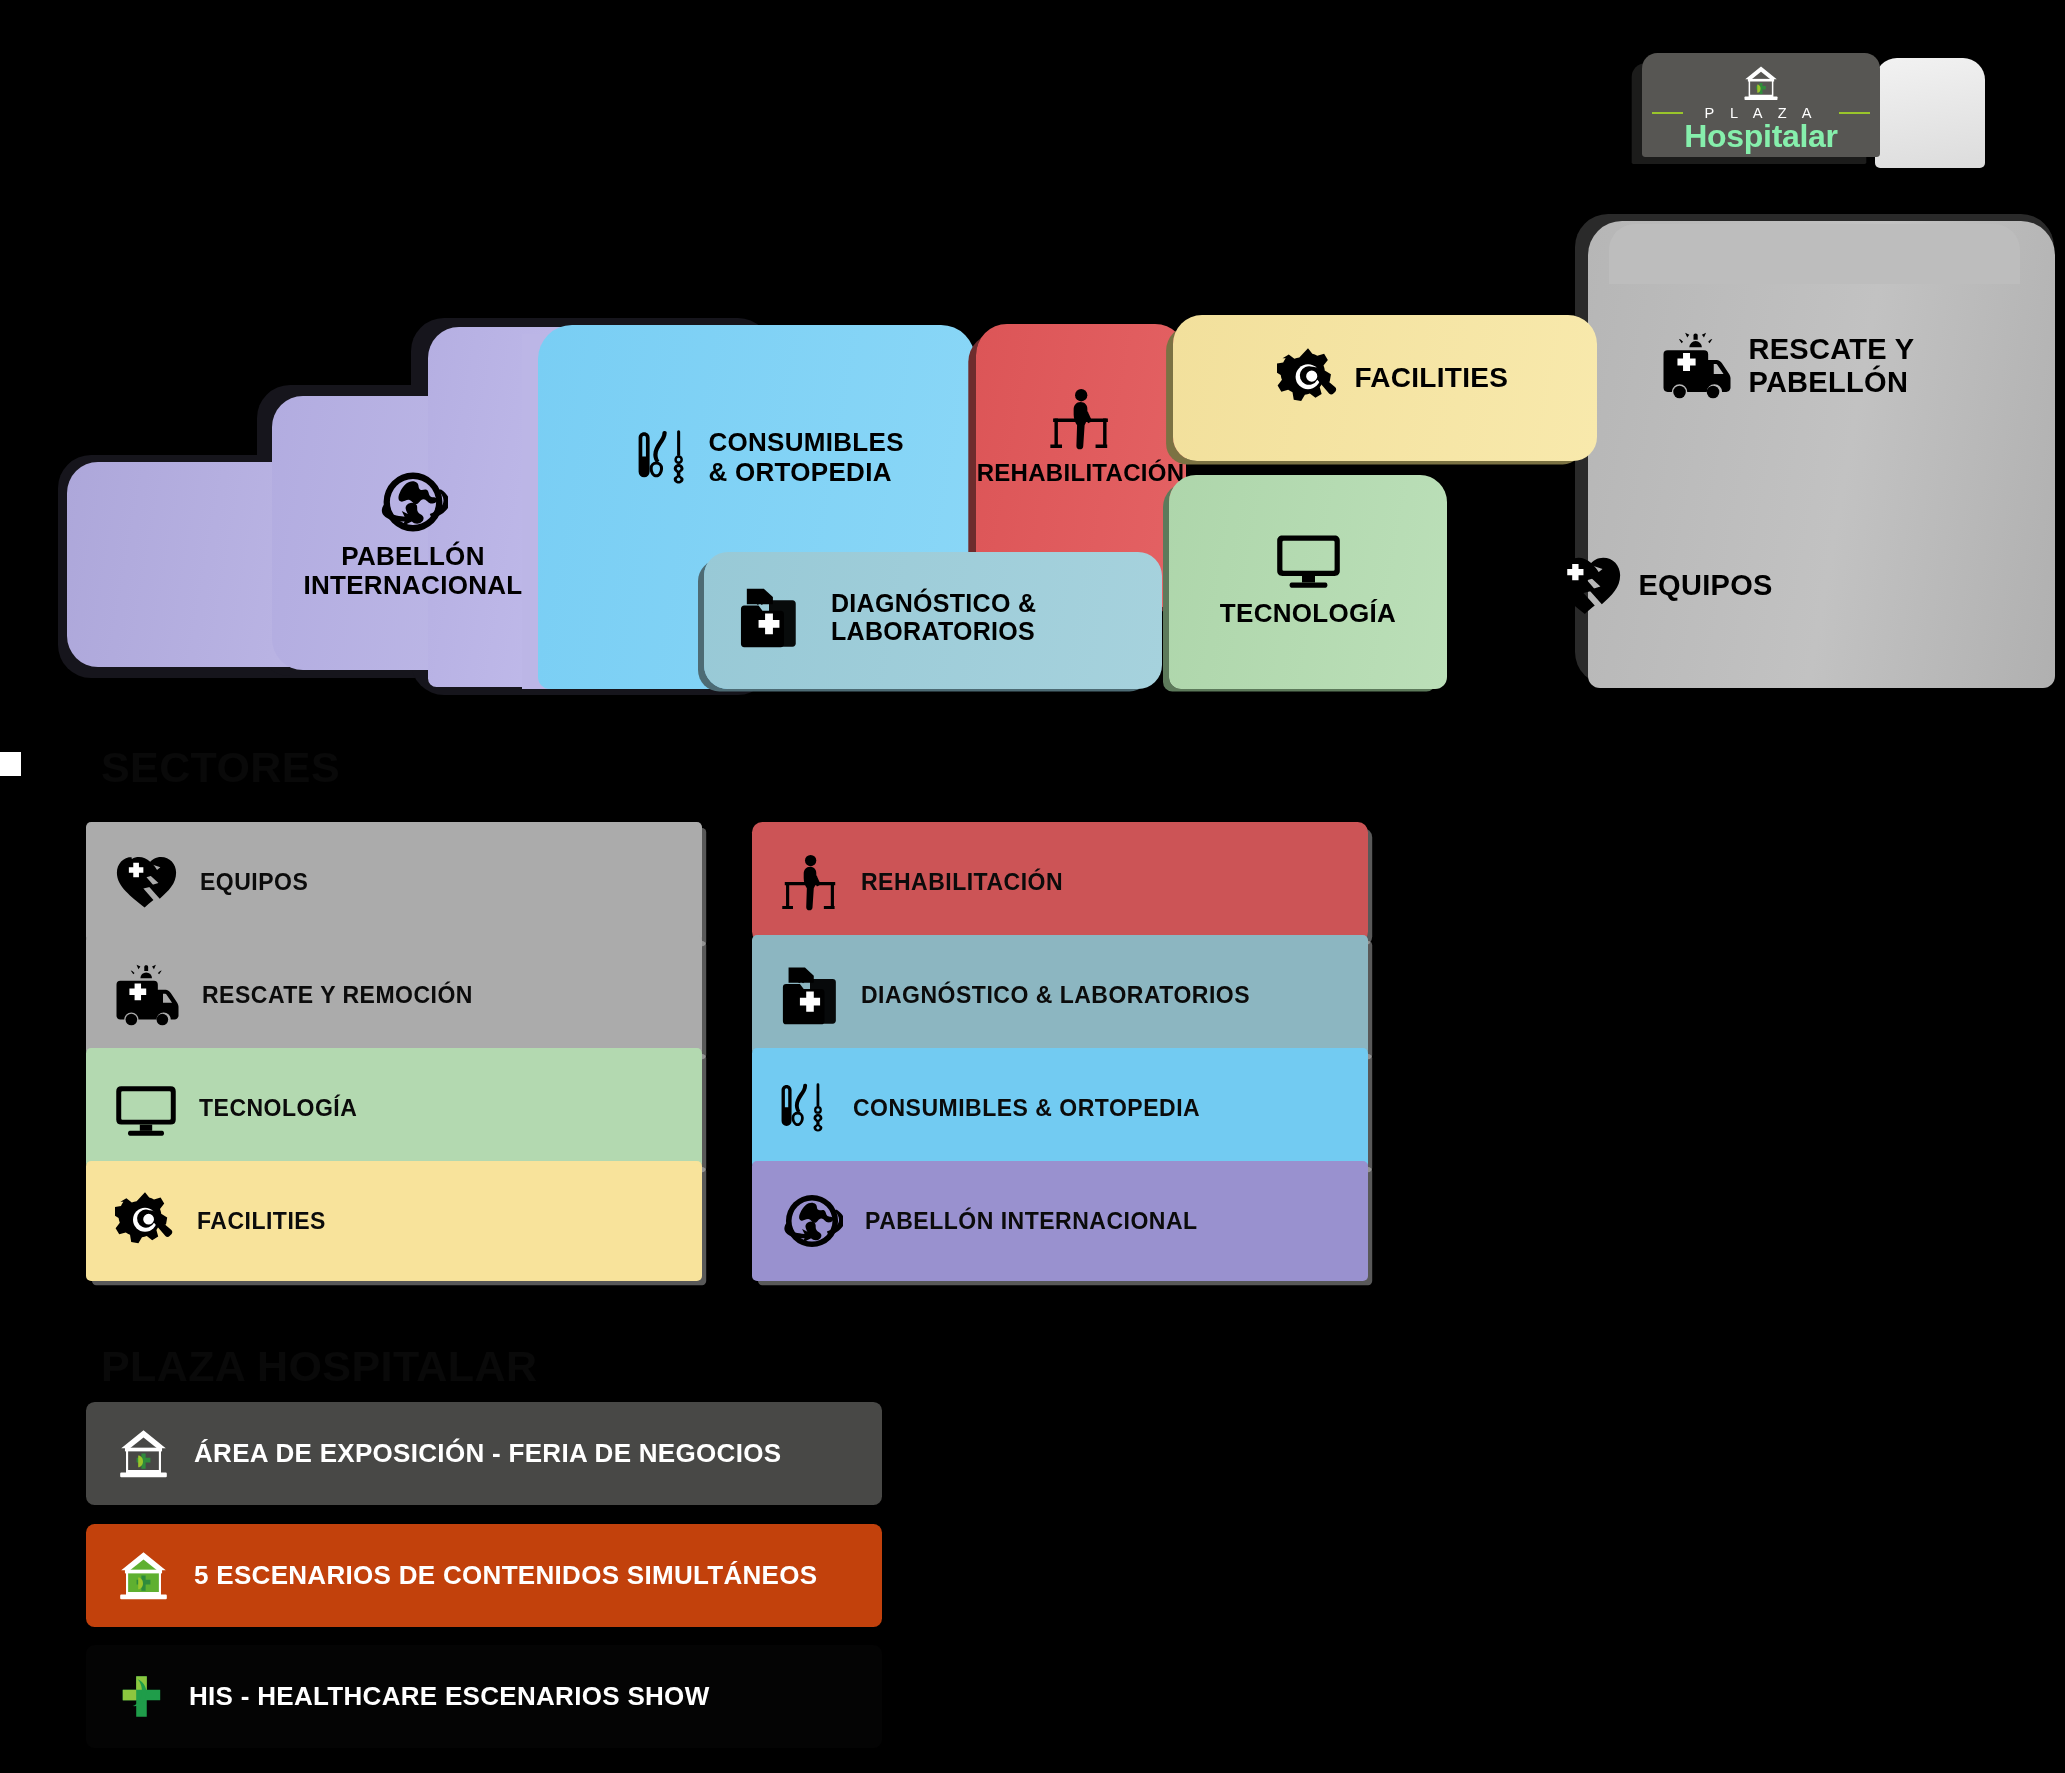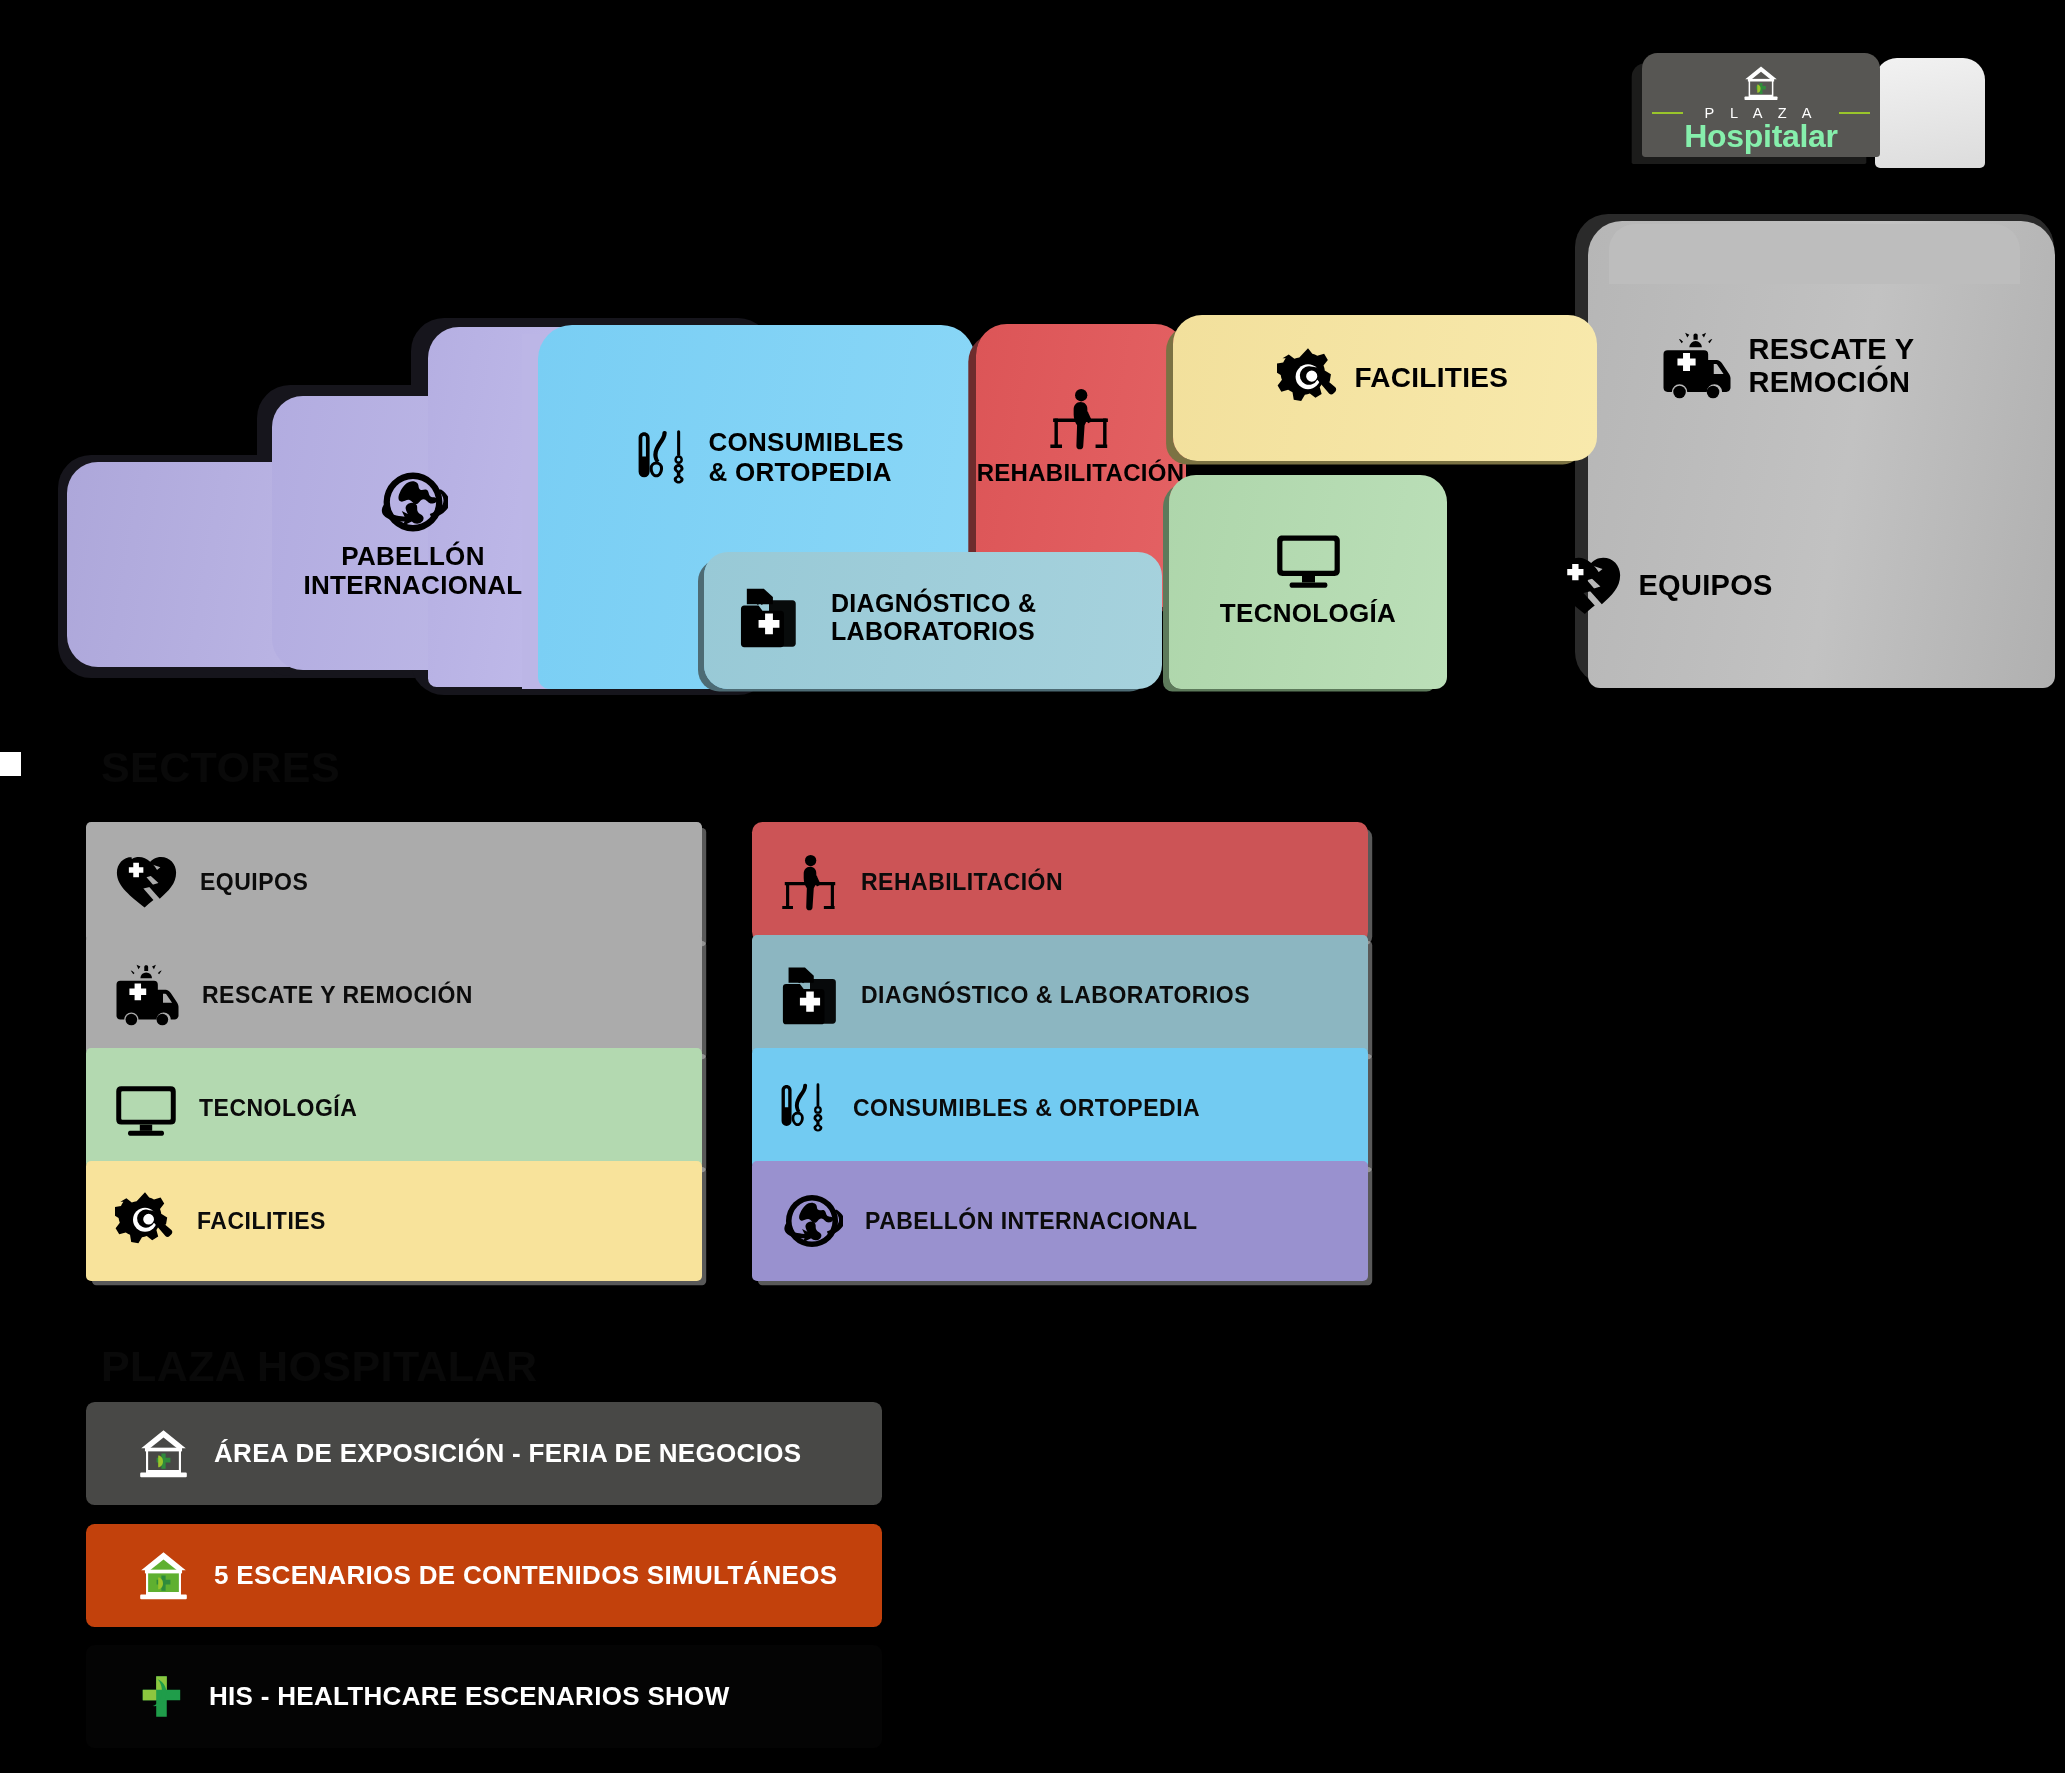--- a/index.html
+++ b/index.html
@@ -62,21 +62,21 @@
     position:absolute;display:flex;align-items:center;
     border-radius:5.1px;box-sizing:border-box;
     box-shadow:5.1px 5.1px 0 -0.9px rgba(255,255,255,.35);
   }
   .legend-row .ico{margin-left:29px;}
   .legend-row .lbl{
     margin-left:22px;font-size:23px;font-weight:700;letter-spacing:0.5px;color:#0b0b0b;
   }
 
   .ph-row{
-    position:absolute;display:flex;align-items:center;border-radius:8.6px;box-sizing:border-box;padding-left:20px;
+    position:absolute;display:flex;align-items:center;border-radius:8.6px;box-sizing:border-box;
   }
   .ph-row .ico{margin-left:31px;}
   .ph-row .lbl{margin-left:24px;font-size:26px;font-weight:700;letter-spacing:0.3px;color:#ffffff;}
 </style>
 </head>
 <body>
 
 <svg width="0" height="0" style="position:absolute" aria-hidden="true">
 <defs>
 
@@ -252,21 +252,21 @@
     <span class="txt" style="font-size:26px;">TECNOLOGÍA</span>
   </div>
 
   <div class="slab-label" style="left:1661px;top:332px;">
     <span class="ico">
       <svg width="72" height="67" viewBox="0 0 100 96">
           <use href="#g-ambulance"></use>
         </svg>
     </span>
     <span class="txt" style="font-size:29px;">RESCATE Y
-REMOCIÓN</span>
+PABELLÓN</span>
   </div>
 
   <div class="slab-label" style="left:1551px;top:552px;">
     <span class="ico">
       <svg width="72" height="67" viewBox="0 0 100 95">
           <use href="#g-heartdefib"></use>
         </svg>
     </span>
     <span class="txt" style="font-size:29px;">EQUIPOS</span>
   </div>

